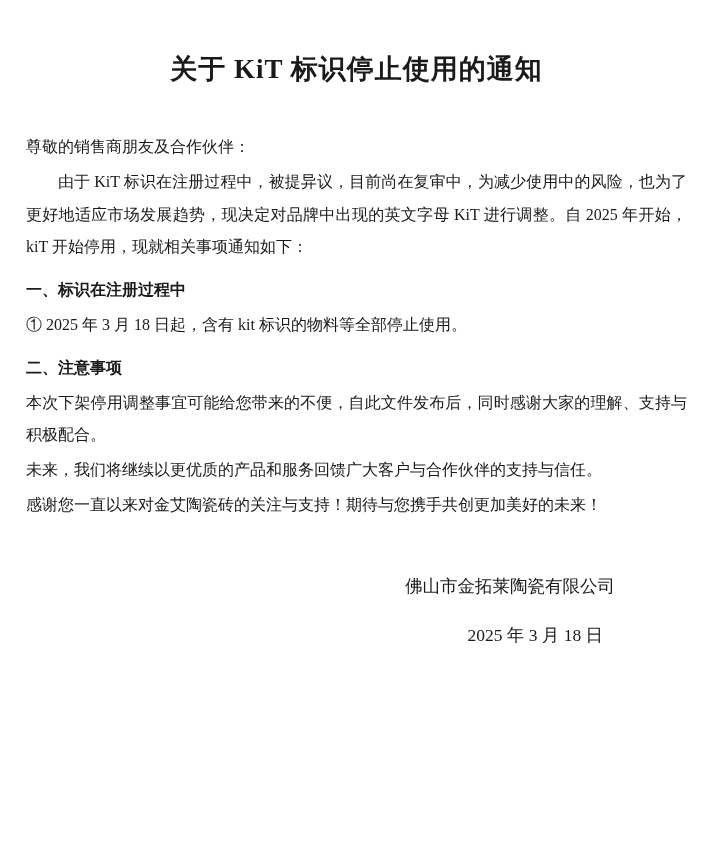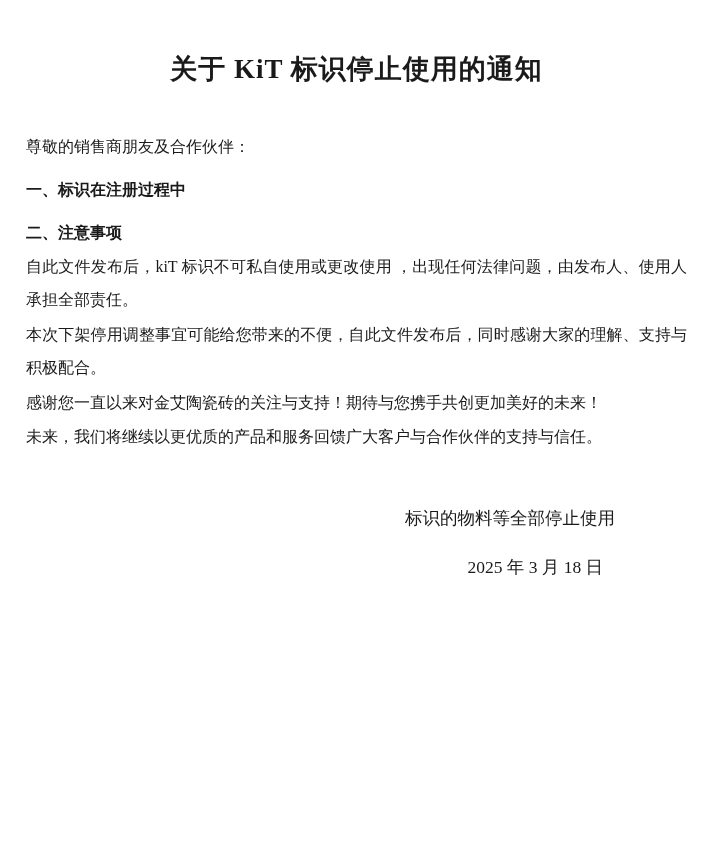--- a/index.html
+++ b/index.html
@@ -74,31 +74,32 @@
 <body>
 
 <div class="page">
 
   <h1 class="doc-title">关于 KiT 标识停止使用的通知</h1>
 
   <div class="body-block">
 
     <p class="salutation">尊敬的销售商朋友及合作伙伴：</p>
 
+    <p class="indent para">由于 KiT 标识在注册过程中，被提异议，目前尚在复审中，为减少使用中的风险，也为了更好地适应市场发展趋势，现决定对品牌中出现的英文字母 KiT 进行调整。自 2025 年开始，kiT 开始停用，现就相关事项通知如下：</p>
 
     <p class="section-head">一、标识在注册过程中</p>
 
+    <p class="list-item">① 2025 年 3 月 18 日起，含有 kit 标识的物料等全部停止使用。</p>
 
     <p class="section-head">二、注意事项</p>
 
-    <p class="para">自此文件发布后，kiT 标识不可私自使用或更改使用 ，出现任何法律问题，由发布人、使用人承担全部责任。</p>
     <p class="para">本次下架停用调整事宜可能给您带来的不便，自此文件发布后，同时感谢大家的理解、支持与积极配合。</p>
+    <p class="para">未来，我们将继续以更优质的产品和服务回馈广大客户与合作伙伴的支持与信任。</p>
     <p class="para">感谢您一直以来对金艾陶瓷砖的关注与支持！期待与您携手共创更加美好的未来！</p>
-    <p class="para">未来，我们将继续以更优质的产品和服务回馈广大客户与合作伙伴的支持与信任。</p>
 
   </div>
 
   <div class="signature">
-    <p class="sig-line">标识的物料等全部停止使用</p>
+    <p class="sig-line">佛山市金拓莱陶瓷有限公司</p>
     <p class="sig-date">2025 年 3 月 18 日</p>
   </div>
 
 </div>
 
 </body></html>

